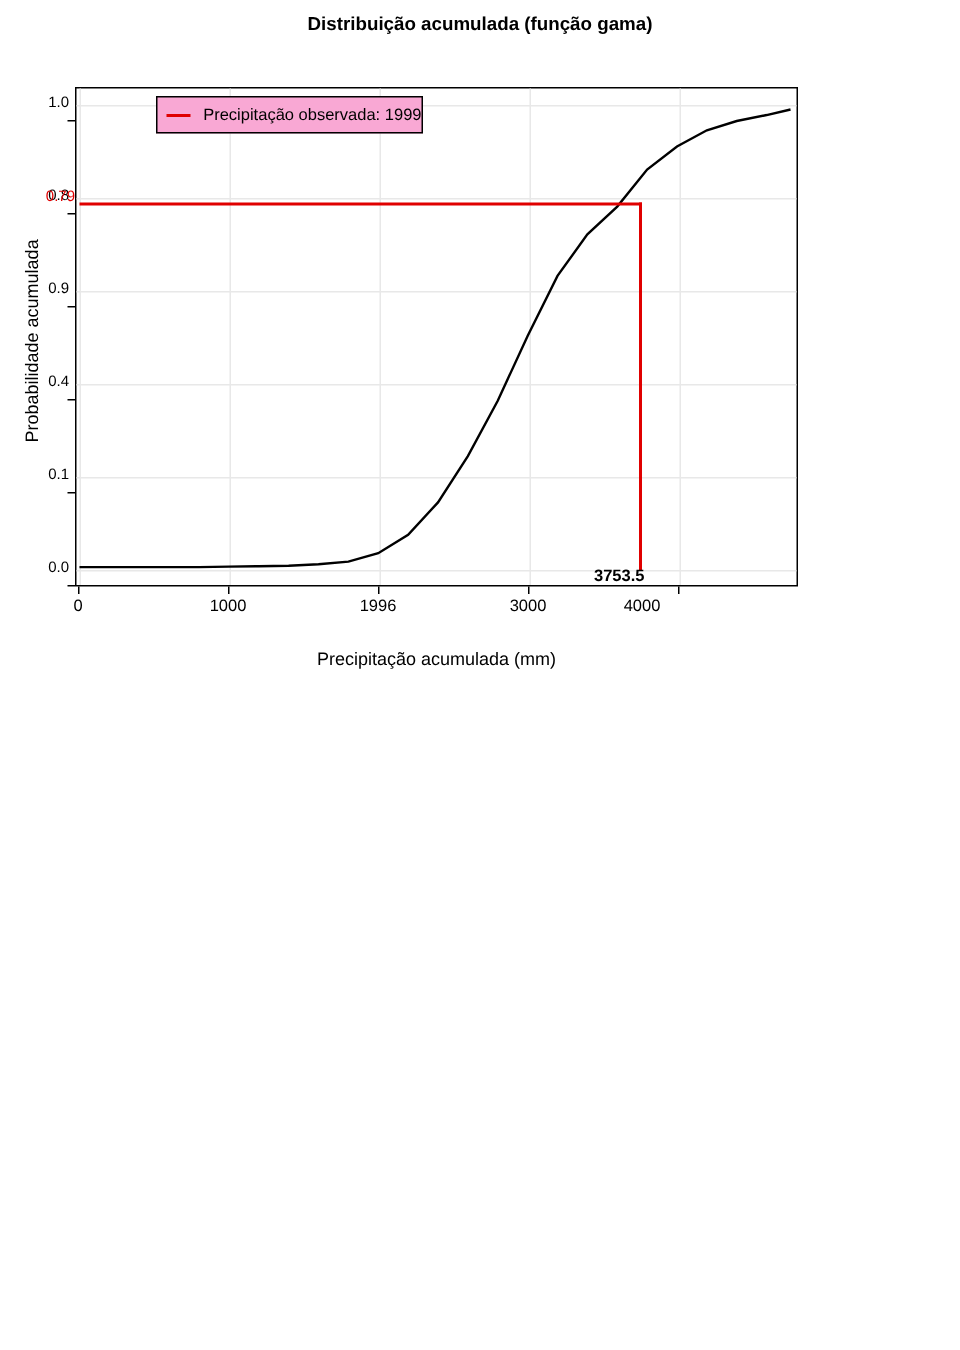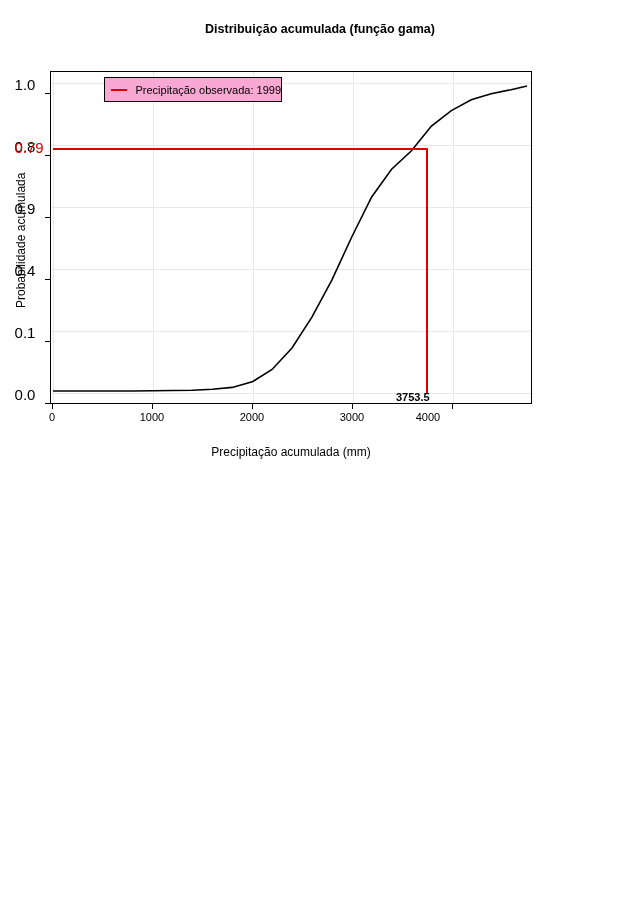--- a/index.html
+++ b/index.html
@@ -1,17 +1,17 @@
 <!DOCTYPE html>
 <html><head>
 <meta charset="utf-8">
 <style>
   html,body{margin:0;padding:0;background:#ffffff;}
   body{width:640px;height:900px;font-family:"Liberation Sans",sans-serif;color:#000;overflow:hidden;position:relative;}
-  .panel{position:absolute;left:0;width:640px;margin-top:13px;}
+  .panel{position:absolute;left:0;width:640px;}
   #panel-top{top:0;height:450px;}
   #panel-bottom{top:450px;height:450px;}
 
   .title{
     text-align:center;font-weight:bold;font-size:12.5px;line-height:16px;
     position:absolute;left:0;width:640px;
   }
   #title-top{top:8px;}
 
   
@@ -19,21 +19,21 @@
   #frame-top{left:50px;top:58px;width:482px;height:333px;}
 
   .grid-v,.grid-h{position:absolute;background:#e8e8e8;}
   .grid-v{width:1px;top:0;bottom:0;}
   .grid-h{height:1px;left:0;right:0;}
 
   .curve{position:absolute;left:0;top:0;width:100%;height:100%;overflow:visible;}
 
   
   .tick-lab{position:absolute;font-size:11px;color:#000;text-align:center;width:60px;}
-  .ytick-lab{position:absolute;font-size:15px;color:#000;text-align:center;width:42px;}
+  .ytick-lab{position:absolute;font-size:10px;color:#000;text-align:right;width:42px;}
   .tickmark{position:absolute;background:#000;}
   .axis-title{position:absolute;font-size:12px;text-align:center;width:482px;left:50px;}
   .ylabel{
     position:absolute;font-size:12px;
     transform:rotate(-90deg);transform-origin:0 0;white-space:nowrap;
   }
 
   
   .legend-box{position:absolute;border:1px solid #000;background:#f9a8d4;box-sizing:border-box;}
   #legend-top{left:104px;top:64px;width:178px;height:25px;}
@@ -94,21 +94,21 @@
   <div class="tickmark" style="left:45px;top:80px;width:5px;height:1px"></div>
 
   <div class="tickmark" style="left:52px;top:391px;width:1px;height:5px"></div>
   <div class="tickmark" style="left:152px;top:391px;width:1px;height:5px"></div>
   <div class="tickmark" style="left:252px;top:391px;width:1px;height:5px"></div>
   <div class="tickmark" style="left:352px;top:391px;width:1px;height:5px"></div>
   <div class="tickmark" style="left:452px;top:391px;width:1px;height:5px"></div>
 
   <div class="tick-lab" style="left:22px;top:398px">0</div>
   <div class="tick-lab" style="left:122px;top:398px">1000</div>
-  <div class="tick-lab" style="left:222px;top:398px">2000</div>
+  <div class="tick-lab" style="left:222px;top:398px">1996</div>
   <div class="tick-lab" style="left:322px;top:398px">3000</div>
   <div class="tick-lab" style="left:398px;top:398px">4000</div>
 
   <div class="axis-title" style="top:432px">Precipitação acumulada (mm)</div>
   <div class="ylabel" style="left:14px;top:295px">Probabilidade acumulada</div>
 
   <div class="legend-box" id="legend-top">
     <div class="row">
       <span class="leg-line"></span>
       <span class="leg-txt">Precipitação observada: 1999</span>

